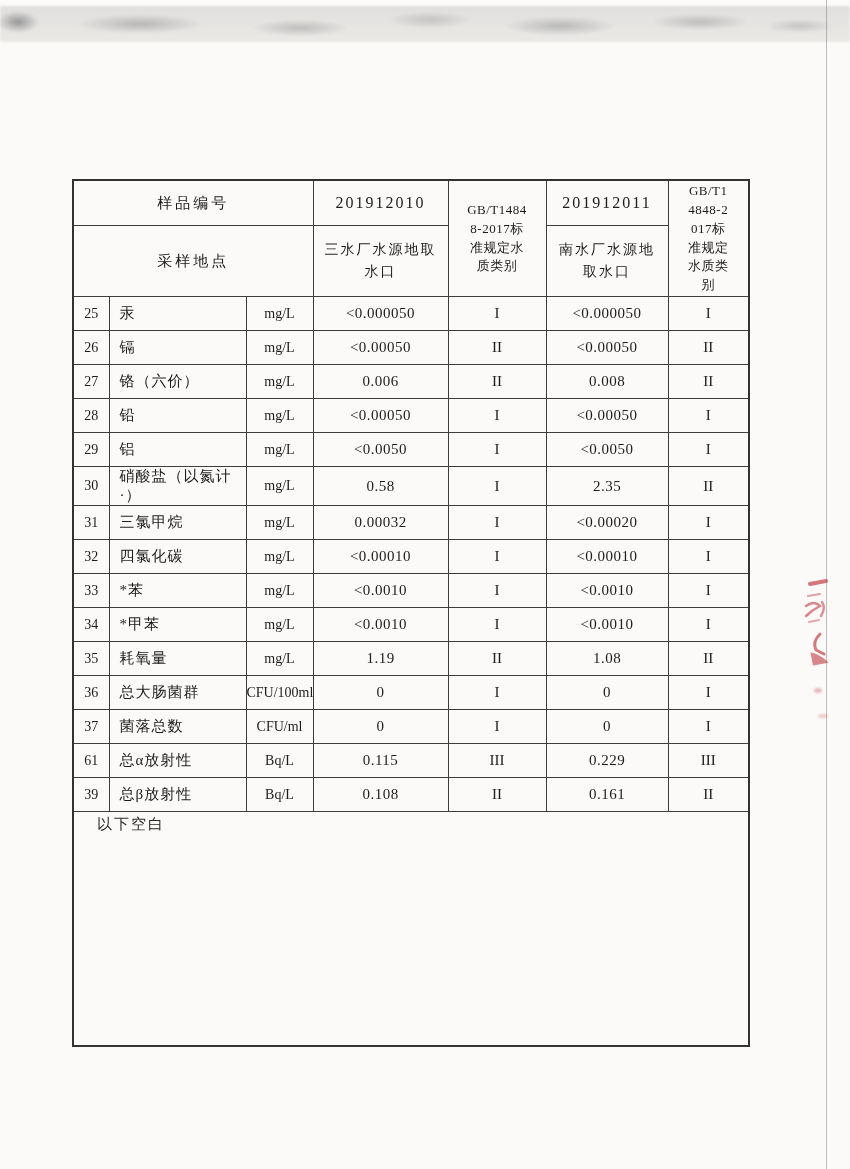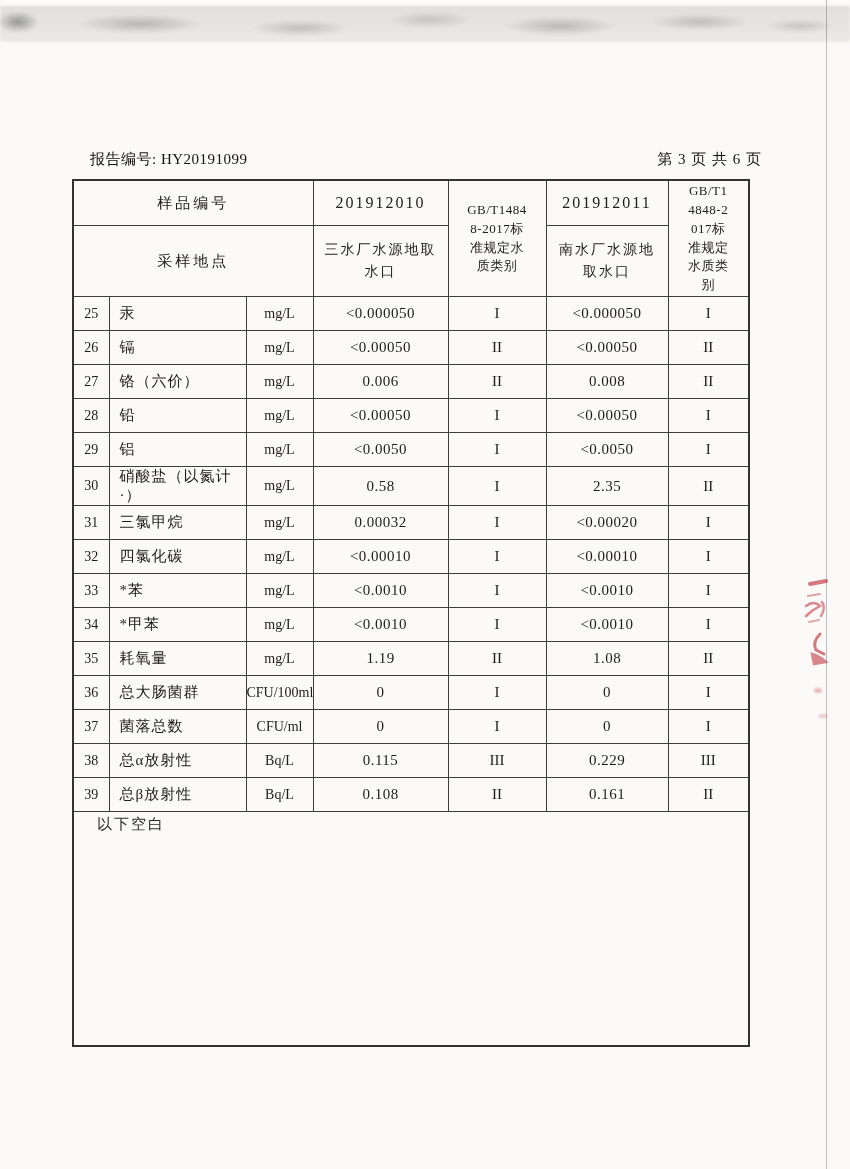--- a/index.html
+++ b/index.html
@@ -84,24 +84,20 @@
 </style>
 </head>
 <body>
 
 <div class="page">
 
   <div class="scan-band"></div>
   <div class="page-edge"></div>
 
 
-  <div class="info-row">
-    <span class="report-no">报告编号: HY20191099</span>
-    <span class="page-no">第 3 页 共 6 页</span>
-  </div>
 
   <table class="report">
     <colgroup>
       <col style="width:36px">
         <col style="width:137px">
         <col style="width:67px">
       <col style="width:135px">
         <col style="width:98px">
         <col style="width:122px">
       <col style="width:81px">
@@ -231,21 +227,21 @@
         <tr class="body-row">
           <td class="c-num">37</td>
           <td class="c-name">菌落总数</td>
           <td class="c-unit">CFU/ml</td>
           <td class="c-val">0</td>
           <td class="c-cls">I</td>
           <td class="c-val">0</td>
           <td class="c-cls">I</td>
         </tr>
         <tr class="body-row">
-          <td class="c-num">38</td>
+          <td class="c-num">61</td>
           <td class="c-name">总α放射性</td>
           <td class="c-unit">Bq/L</td>
           <td class="c-val">0.115</td>
           <td class="c-cls">III</td>
           <td class="c-val">0.229</td>
           <td class="c-cls">III</td>
         </tr>
         <tr class="body-row">
           <td class="c-num">39</td>
           <td class="c-name">总β放射性</td>

